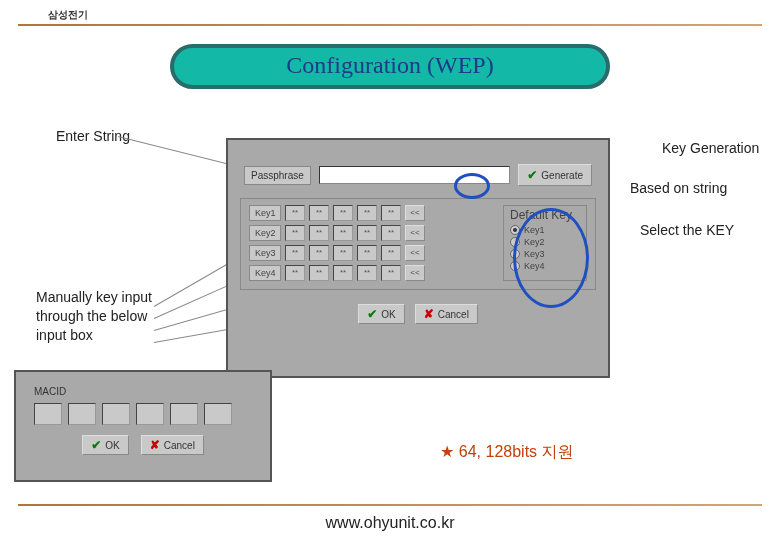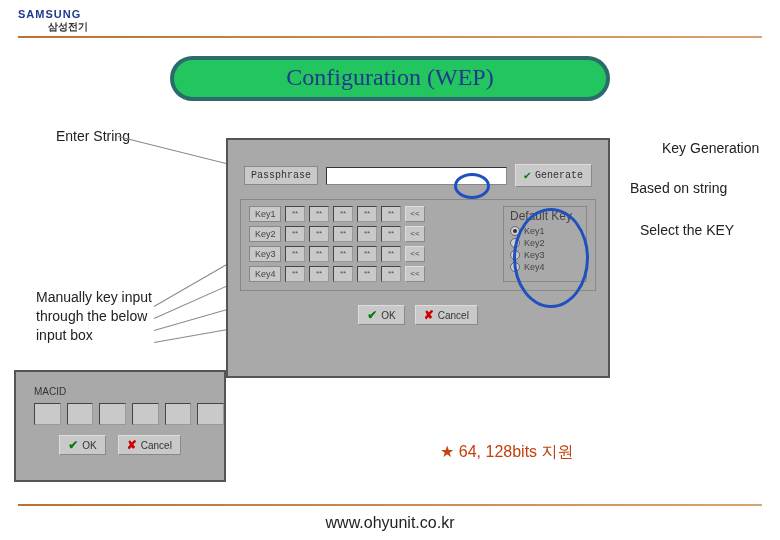--- a/index.html
+++ b/index.html
@@ -1,65 +1,64 @@
 <!DOCTYPE html>
 <html><head>
 <meta charset="utf-8">
 <style>
   * { box-sizing: border-box; }
   body { margin: 0; font-family: Arial, sans-serif; background: #fff; width: 780px; height: 540px; position: relative; overflow: hidden; }
   .header { padding: 8px 18px 4px; }
   .logo { font-family: Arial; font-weight: bold; font-size: 11px; letter-spacing: 1px; color: #1e3a8a; }
   .logo-sub { font-size: 10px; font-weight: bold; color: #333; margin-left: 30px; }
   .header-line { height: 2px; background: linear-gradient(to right, #b87333, #d4a574); margin: 2px 0 0 0; }
-  .title-pill { margin: 14px auto 0; width: 440px; background: #22c55e; border: 4px solid #2a6b6b; border-radius: 30px; text-align: center; padding: 4px 0 6px; }
+  .title-pill { margin: 14px auto 0; width: 440px; background: #14b8a6; border: 4px solid #2a6b6b; border-radius: 30px; text-align: center; padding: 4px 0 6px; }
   .title-pill span { font-family: Georgia, serif; font-size: 24px; color: #1e3a8a; }
   .ann { position: absolute; font-size: 14px; color: #222; }
   .ann.enter { left: 56px; top: 128px; }
   .ann.keygen { left: 662px; top: 140px; }
   .ann.based { left: 630px; top: 180px; }
   .ann.select { left: 640px; top: 222px; }
   .ann.manual { left: 36px; top: 288px; width: 120px; line-height: 1.35; }
   .dialog1 { position: absolute; left: 226px; top: 138px; width: 384px; height: 240px; background: #a9a9a9; border: 2px solid #555; border-style: solid; }
-  .pass-row { display: flex; align-items: center; gap: 8px; padding: 24px 16px 6px; font-family: Liberation Mono, monospace; }
+  .pass-row { display: flex; align-items: center; gap: 8px; padding: 24px 16px 6px; }
   .pass-label { background: #c9c9c9; border: 1px solid #888; font-size: 10px; padding: 3px 6px; color: #333; }
   .pass-input { flex: 1; height: 18px; background: #fff; border: 1px inset #888; }
   .btn { display: inline-flex; align-items: center; gap: 4px; background: #c9c9c9; border: 1px outset #ddd; font-size: 10px; padding: 2px 8px; color: #333; cursor: pointer; }
   .btn.generate { padding: 3px 8px; }
   .check { color: #0a7a0a; font-weight: bold; font-size: 12px; }
   .cross { color: #c00; font-weight: bold; font-size: 12px; }
   .keys-area { border: 1px ridge #888; margin: 6px 12px 8px; padding: 6px 8px 8px; display: flex; position: relative; }
   .keys-grid { display: flex; flex-direction: column; gap: 4px; }
   .key-row { display: flex; align-items: center; gap: 4px; }
   .key-label { background: #c9c9c9; border: 1px solid #888; font-size: 9px; padding: 2px 5px; width: 32px; color: #444; }
   .key-cell { width: 20px; height: 16px; background: #c9c9c9; border: 1px inset #999; font-size: 8px; text-align: center; line-height: 14px; color: #555; }
   .clr-btn { width: 20px; height: 16px; background: #c9c9c9; border: 1px outset #ddd; font-size: 8px; text-align: center; line-height: 14px; color: #444; }
   .radio-area { border: 1px ridge #888; padding: 2px 6px 4px; margin-left: auto; width: 84px; }
   .radio-title { font-size: 12px; color: #444; margin-bottom: 2px; }
   .radio-row { display: flex; align-items: center; gap: 4px; font-size: 9px; color: #444; padding: 1px 0; }
   .radio-dot { width: 10px; height: 10px; border: 1px solid #666; border-radius: 50%; background: #ccc; display: inline-flex; align-items: center; justify-content: center; }
   .radio-dot.selected::after { content: ""; width: 4px; height: 4px; background: #333; border-radius: 50%; }
   .ok-cancel { display: flex; justify-content: center; gap: 10px; padding: 6px 0; }
   .circle-passarrow { position: absolute; left: 454px; top: 173px; width: 36px; height: 26px; border: 3px solid #2050c0; border-radius: 50%; pointer-events: none; }
   .circle-radio { position: absolute; left: 513px; top: 208px; width: 76px; height: 100px; border: 3px solid #2050c0; border-radius: 50%; pointer-events: none; }
-  .dialog2 { position: absolute; left: 14px; top: 370px; width: 212px; height: 112px; background: #a9a9a9; border: 2px solid #555; }
+  .dialog2 { position: absolute; left: 14px; top: 370px; width: 258px; height: 112px; background: #a9a9a9; border: 2px solid #555; }
   .mac-label { font-size: 10px; color: #333; padding: 14px 0 0 18px; }
   .mac-row { display: flex; gap: 6px; padding: 6px 0 0 18px; }
   .mac-cell { width: 28px; height: 22px; background: #c9c9c9; border: 1px inset #999; }
   .ok-cancel2 { display: flex; justify-content: center; gap: 12px; padding: 10px 0 0; }
   .support { position: absolute; left: 440px; top: 442px; font-size: 16px; color: #c2410c; }
   .footer-line { position: absolute; left: 18px; right: 18px; top: 504px; height: 2px; background: linear-gradient(to right, #b87333, #d4a574); }
   .footer-text { position: absolute; left: 0; right: 0; top: 514px; text-align: center; font-size: 16px; color: #222; }
   .line { position: absolute; background: #888; height: 1px; transform-origin: left center; }
 </style>
 </head>
 <body>
 
 <div class="header">
-  <div class="logo">SAMSUNG</div>
   <div class="logo-sub">삼성전기</div>
   <div class="header-line"></div>
 </div>
 
 <div class="title-pill">
   <span>Configuration (WEP)</span>
 </div>
 
 <div class="ann enter">Enter String</div>
 <div class="ann keygen">Key Generation</div>

